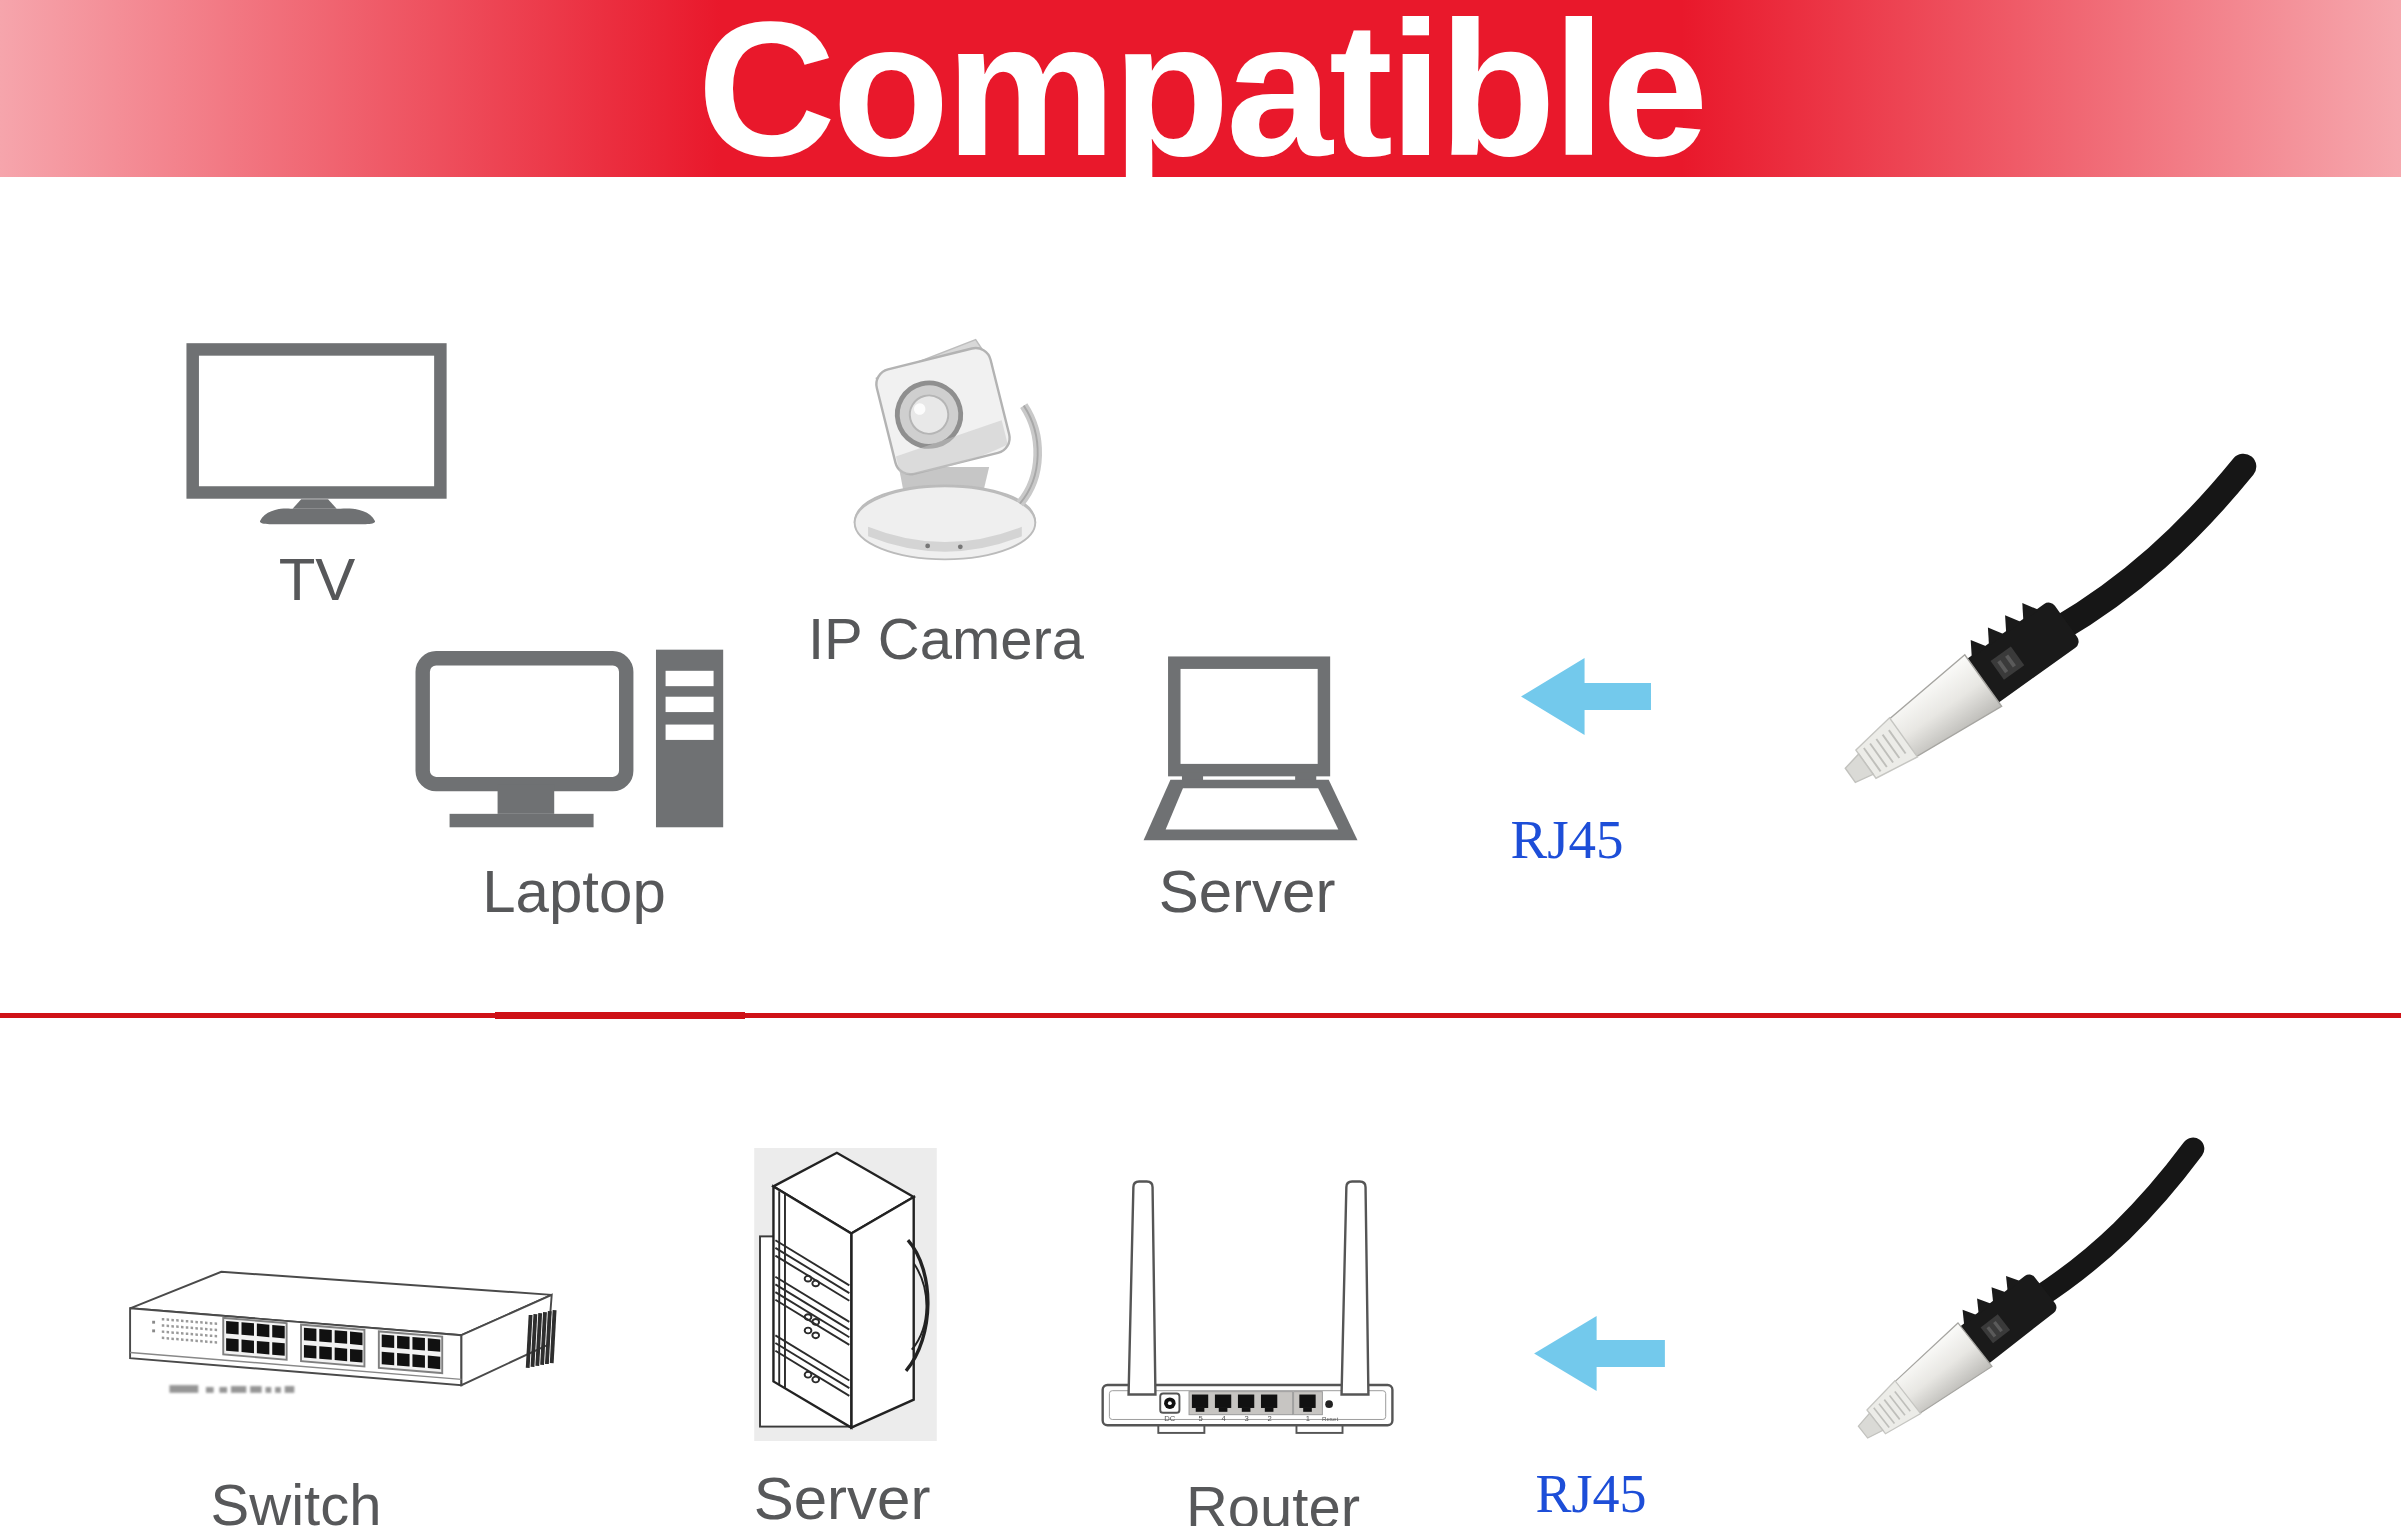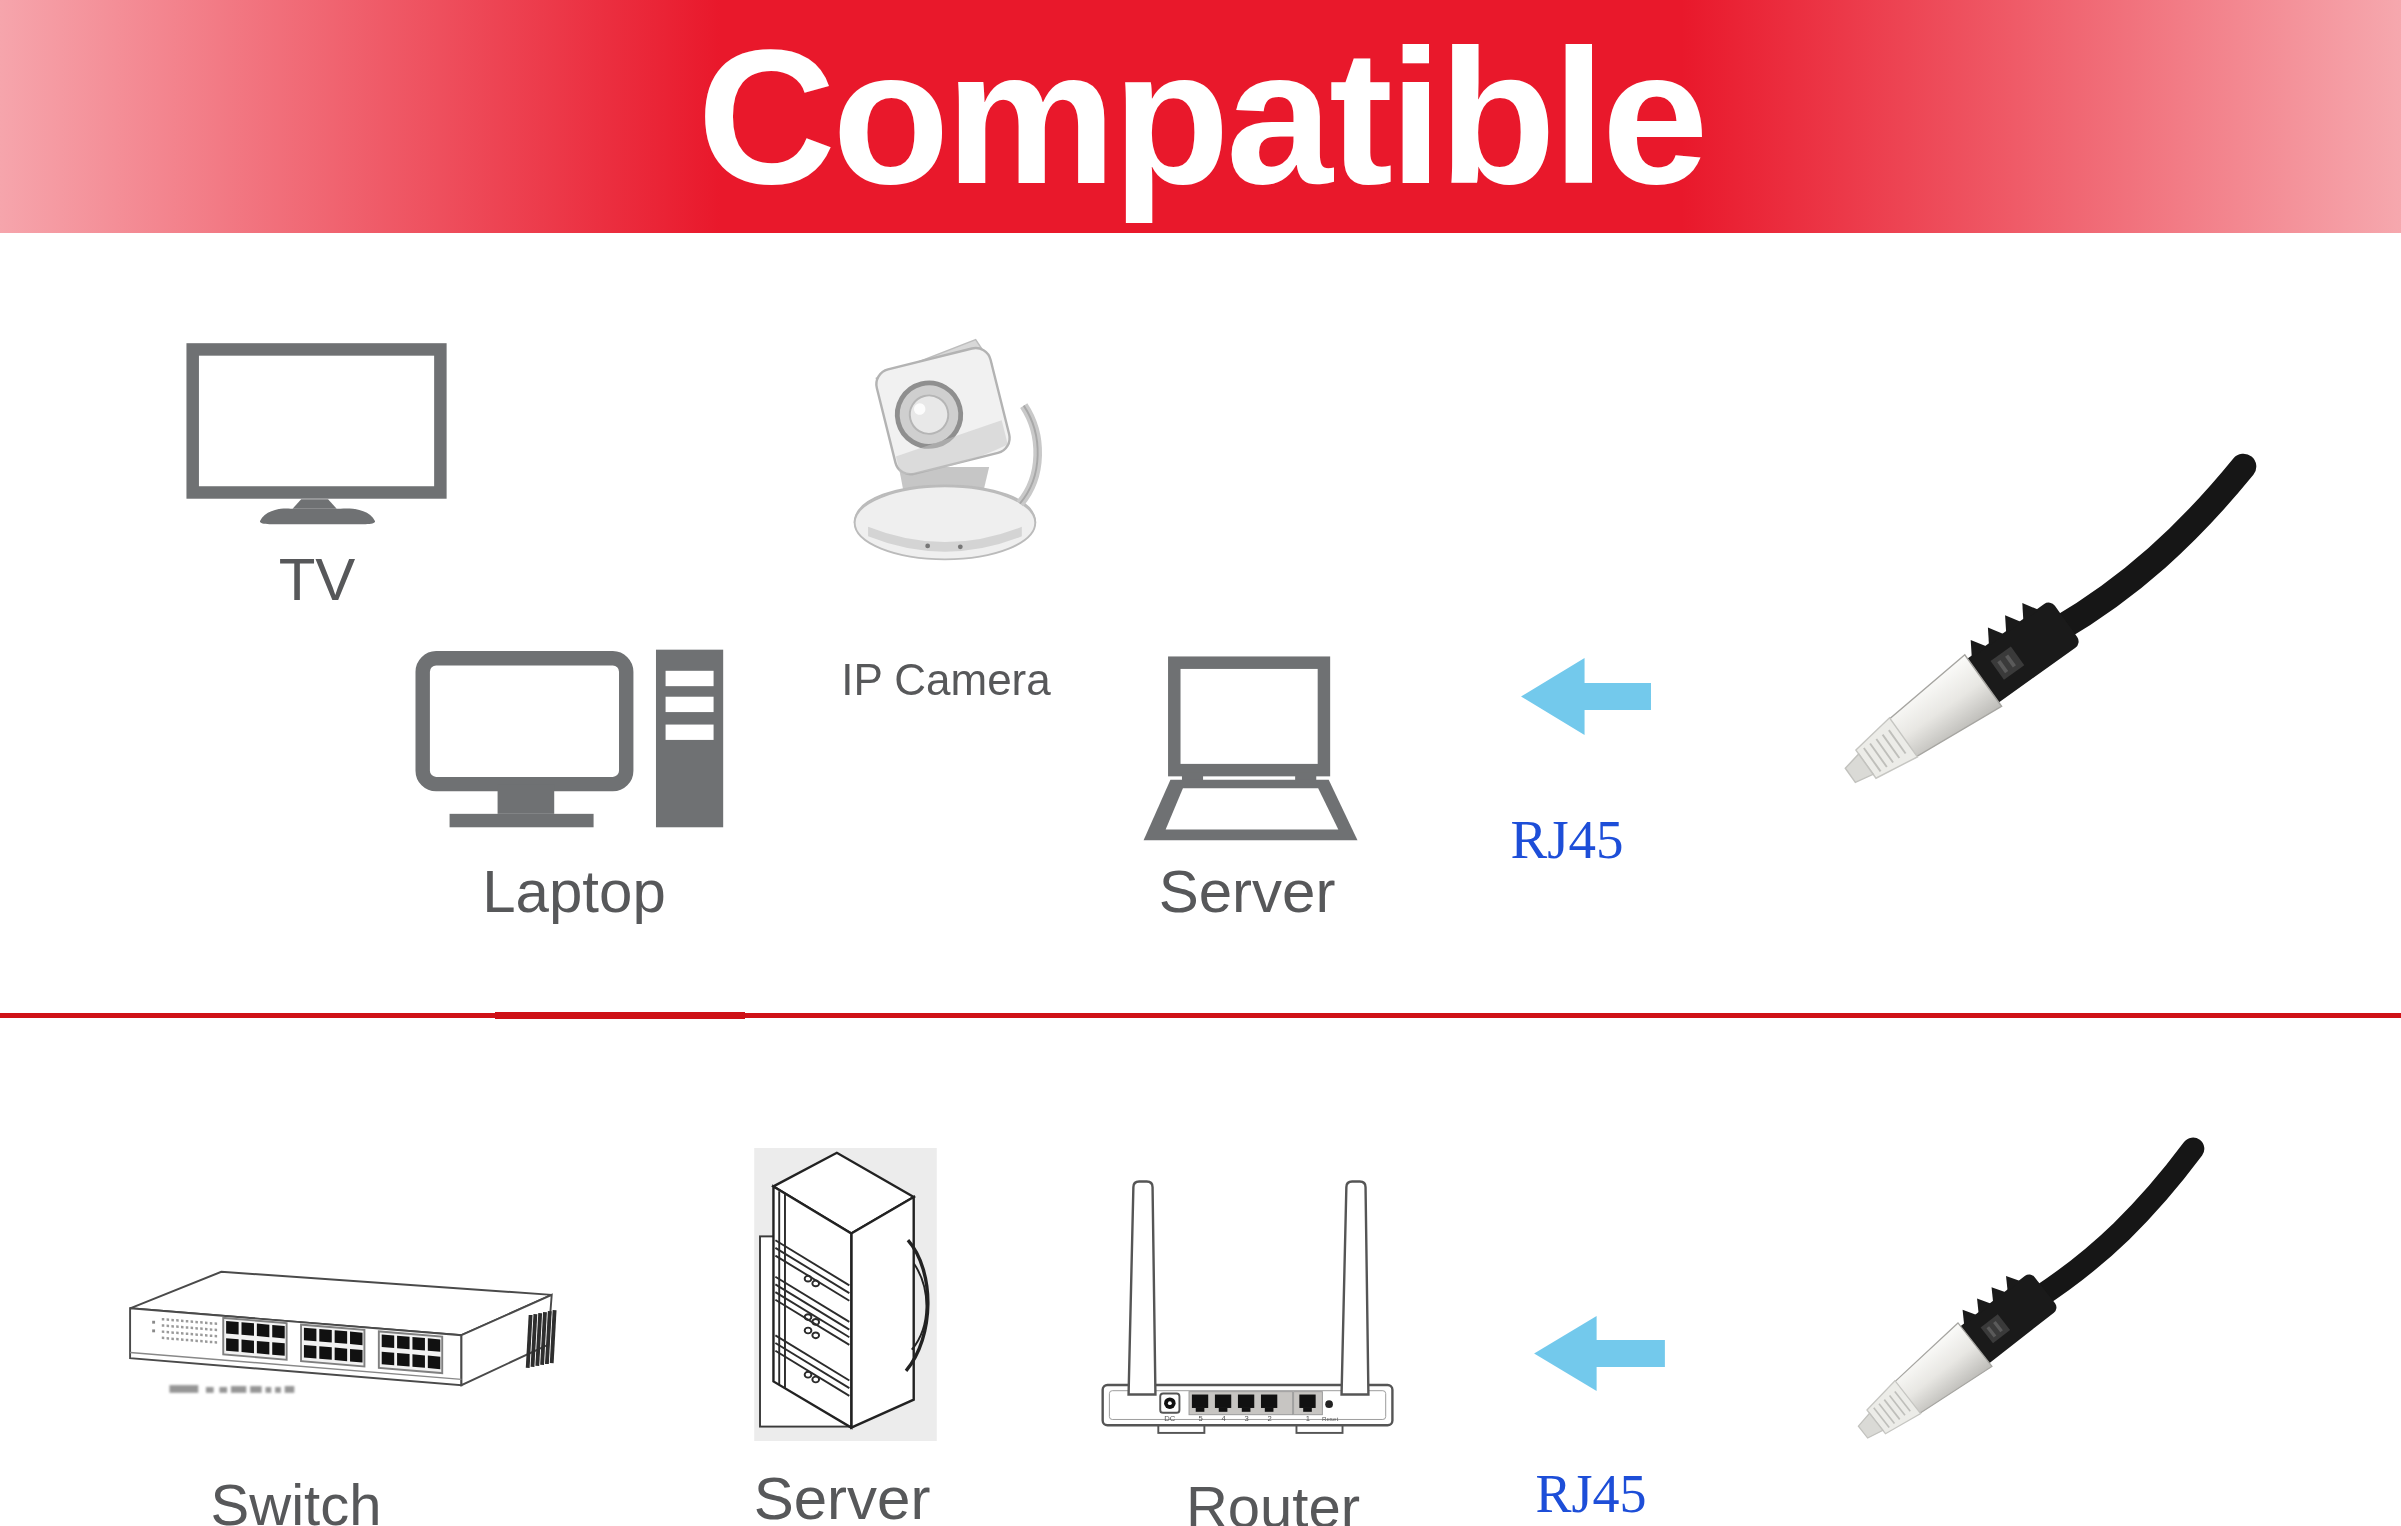--- a/index.html
+++ b/index.html
@@ -1,24 +1,24 @@
 <!DOCTYPE html>
 <html><head>
 <meta charset="utf-8">
 <style>
   html,body{margin:0;padding:0;background:#ffffff;}
   .stage{position:relative;width:2402px;height:1527px;background:#ffffff;overflow:hidden;
          font-family:"Liberation Sans",sans-serif;}
-  .banner{position:absolute;left:0;top:0;width:2402px;height:233px;
+  .banner{position:absolute;left:0;top:0;width:2402px;height:177px;
           background:linear-gradient(90deg,#f6a5ac 0%,#e9182b 30%,#e9182b 70%,#f6a8ae 100%);
           display:flex;align-items:center;justify-content:center;}
   .banner h1{margin:0;color:#ffffff;font-size:192px;font-weight:bold;letter-spacing:-3.8px;line-height:1;}
   .lbl{position:absolute;transform:translateX(-50%);color:#57585a;white-space:nowrap;line-height:1;}
   .lbl-sm{font-size:60px;}
-  .lbl-lg{font-size:44px;margin-top:48px;}
+  .lbl-lg{font-size:58px;}
   .rj45{position:absolute;transform:translateX(-50%);font-family:"Liberation Serif",serif;
         color:#1d4ed8;font-size:55px;line-height:1;white-space:nowrap;}
   .divider{position:absolute;left:0;top:1013px;width:2402px;height:4.8px;background:#cf1217;}
   .divider-thick{position:absolute;left:495px;top:1012px;width:250px;height:6.7px;background:#ce1116;}
   .abs{position:absolute;}
 </style>
 </head>
 <body>
 
 <div class="stage">

